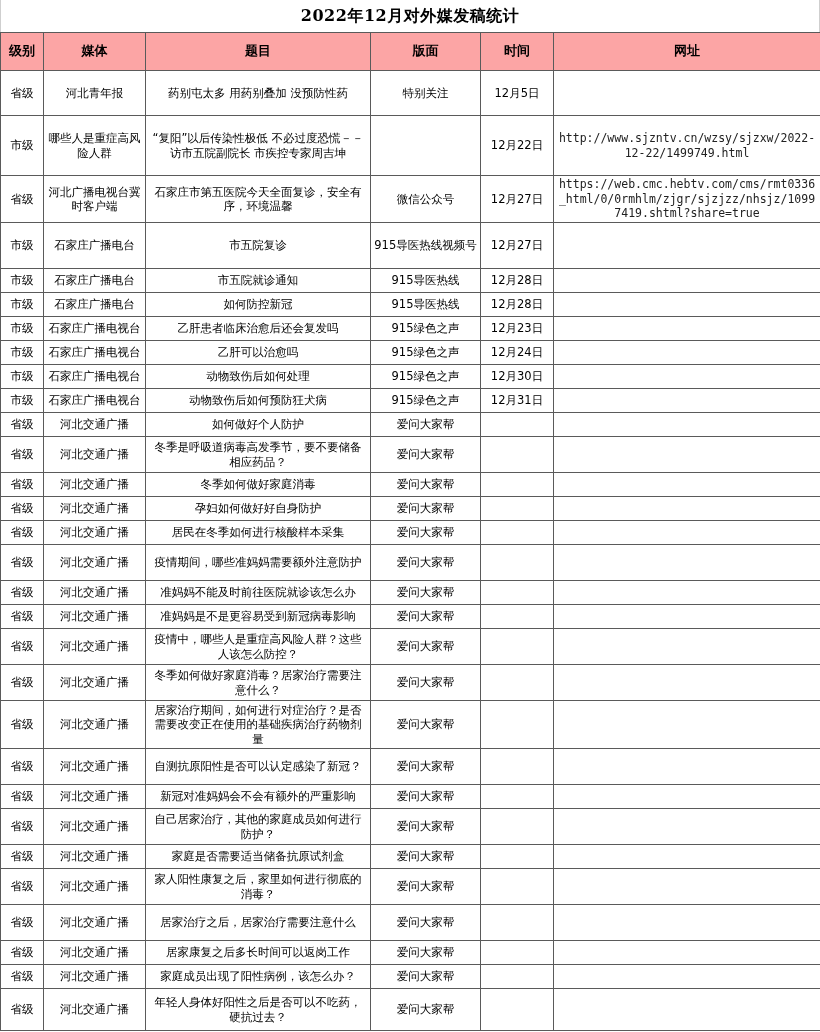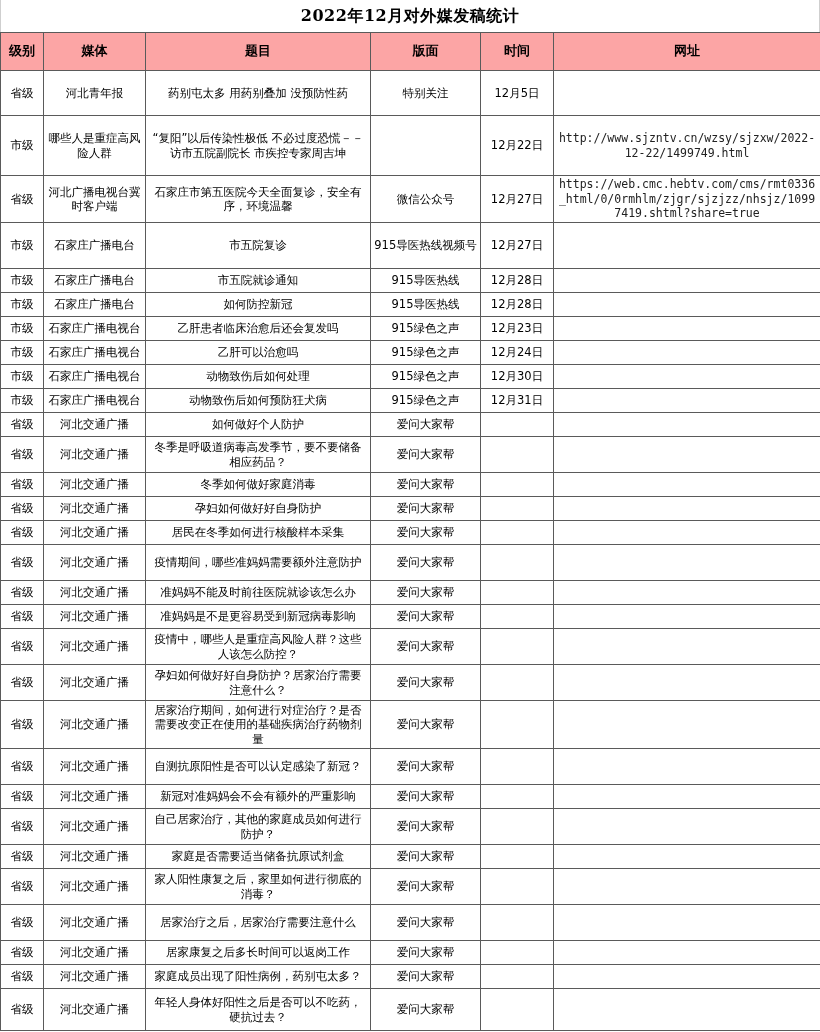--- a/index.html
+++ b/index.html
@@ -260,21 +260,21 @@
           <td class="level">省级</td>
           <td class="media">河北交通广播</td>
           <td class="title">疫情中，哪些人是重症高风险人群？这些人该怎么防控？</td>
           <td class="section">爱问大家帮</td>
           <td class="date"></td>
           <td class="url"></td>
         </tr>
         <tr style="height: 36px;">
           <td class="level">省级</td>
           <td class="media">河北交通广播</td>
-          <td class="title">孕妇如何做好好自身防护？居家治疗需要注意什么？</td>
+          <td class="title">冬季如何做好家庭消毒？居家治疗需要注意什么？</td>
           <td class="section">爱问大家帮</td>
           <td class="date"></td>
           <td class="url"></td>
         </tr>
         <tr style="height: 48px;">
           <td class="level">省级</td>
           <td class="media">河北交通广播</td>
           <td class="title">居家治疗期间，如何进行对症治疗？是否需要改变正在使用的基础疾病治疗药物剂量</td>
           <td class="section">爱问大家帮</td>
           <td class="date"></td>
@@ -332,21 +332,21 @@
           <td class="level">省级</td>
           <td class="media">河北交通广播</td>
           <td class="title">居家康复之后多长时间可以返岗工作</td>
           <td class="section">爱问大家帮</td>
           <td class="date"></td>
           <td class="url"></td>
         </tr>
         <tr style="height: 24px;">
           <td class="level">省级</td>
           <td class="media">河北交通广播</td>
-          <td class="title">家庭成员出现了阳性病例，药别屯太多？</td>
+          <td class="title">家庭成员出现了阳性病例，该怎么办？</td>
           <td class="section">爱问大家帮</td>
           <td class="date"></td>
           <td class="url"></td>
         </tr>
         <tr style="height: 42px;">
           <td class="level">省级</td>
           <td class="media">河北交通广播</td>
           <td class="title">年轻人身体好阳性之后是否可以不吃药，硬抗过去？</td>
           <td class="section">爱问大家帮</td>
           <td class="date"></td>

